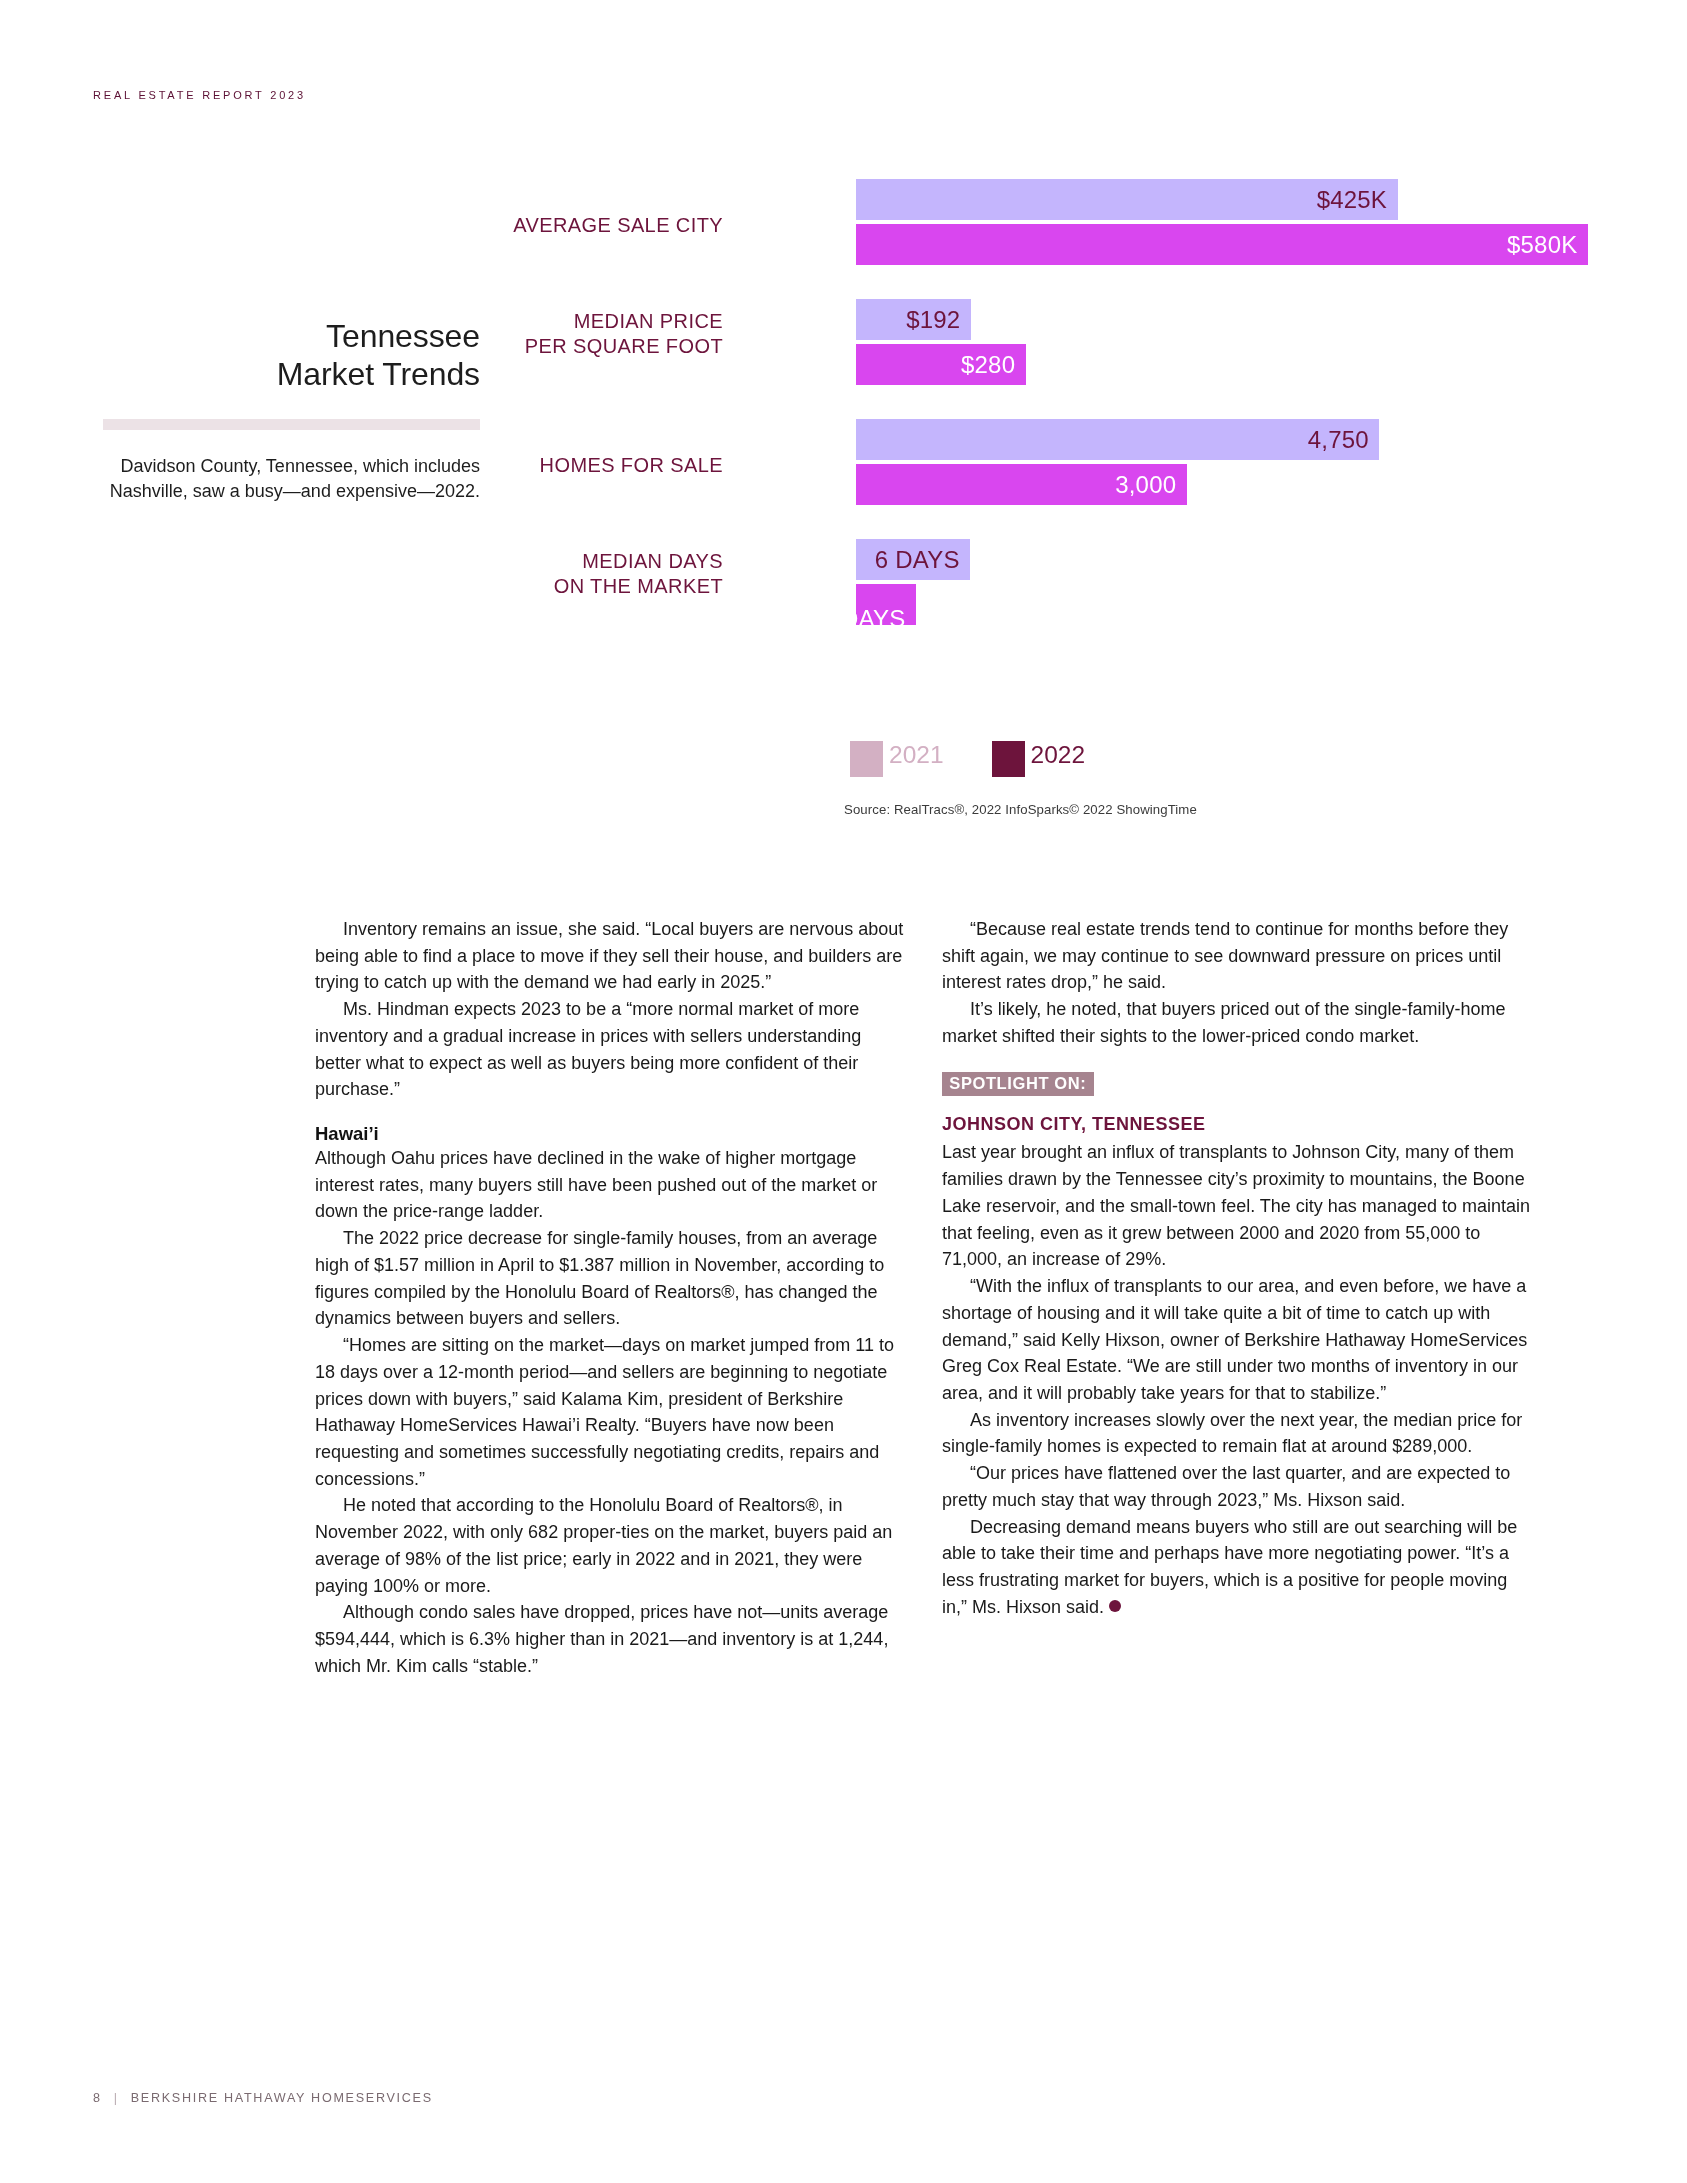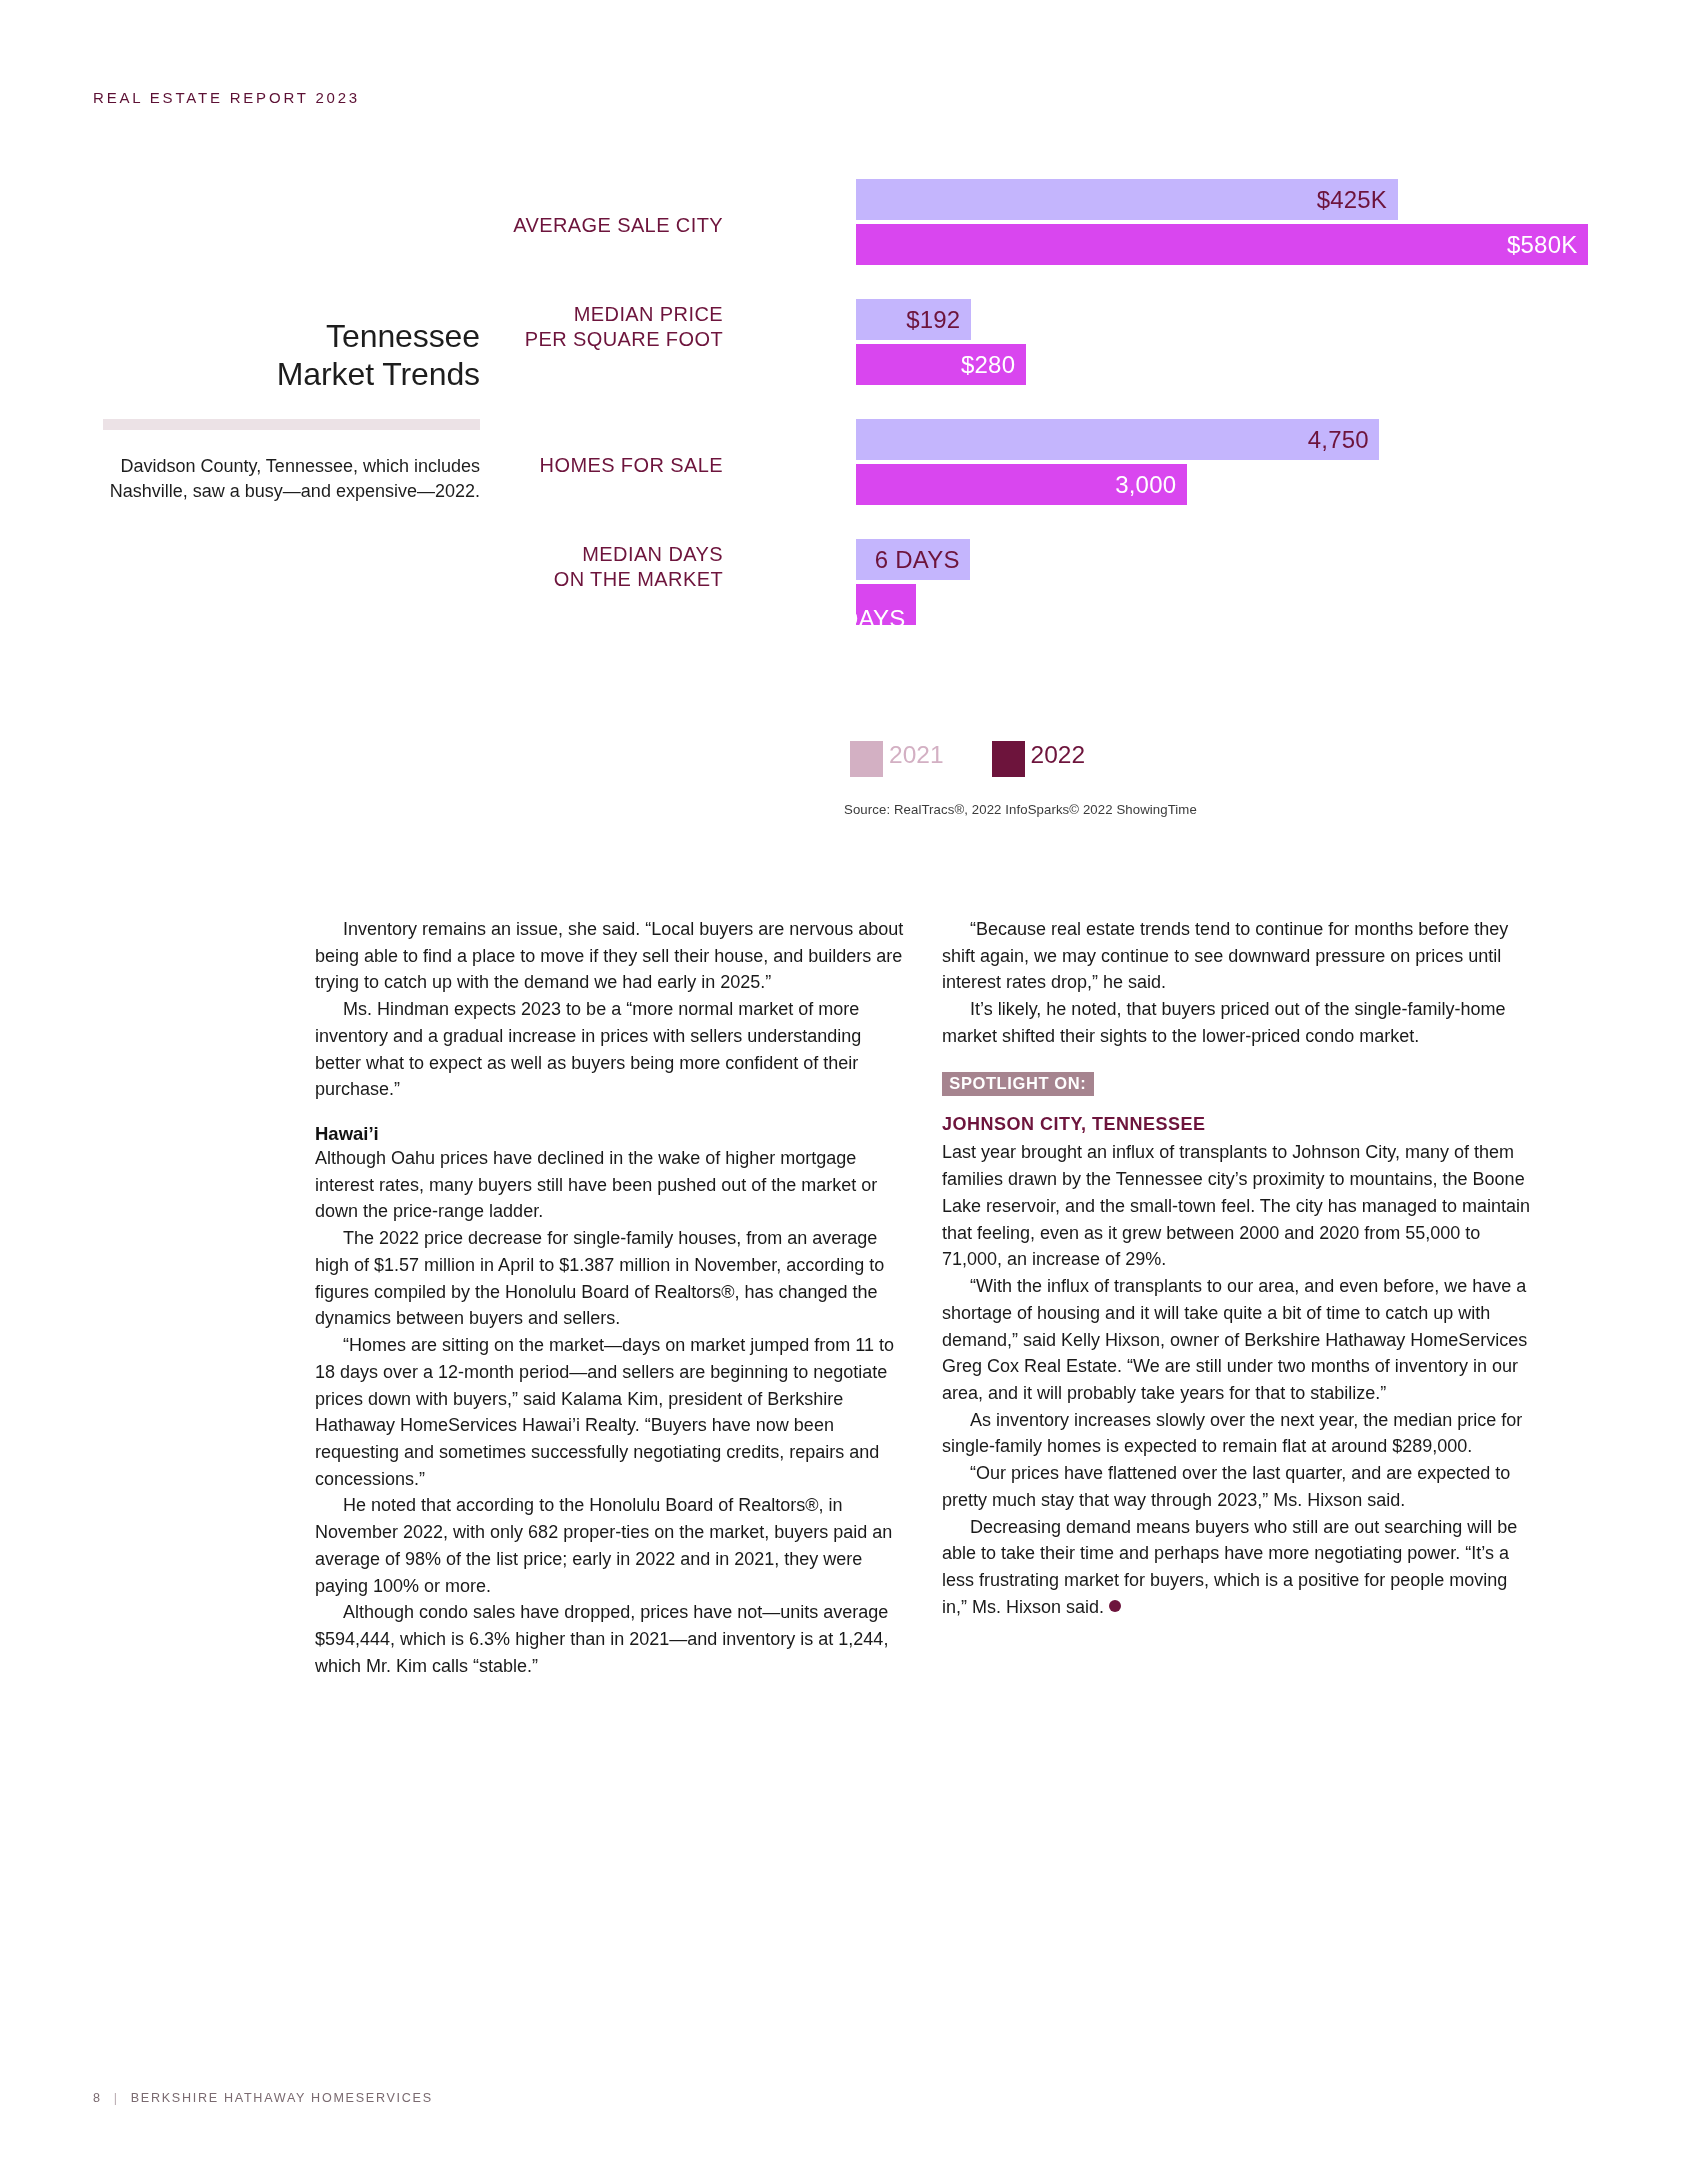--- a/index.html
+++ b/index.html
@@ -14,21 +14,21 @@
     font-family: "Liberation Sans", sans-serif;
     color: #1a1a1a;
     overflow: hidden;
   }
 
   
   .running-head {
     position: absolute;
     left: 93px;
     top: 89px;
-    font-size: 15px;
+    font-size: 11px;
     letter-spacing: 2.8px;
     color: #5c1034;
     font-weight: 400;
   }
 
   
   .intro {
     position: absolute;
     left: 103px;
     top: 318px;
@@ -71,21 +71,21 @@
     right: 865px;         
     width: 423px;
     text-align: right;
     font-size: 20px;
     line-height: 1.26;
     letter-spacing: 0.4px;
     color: #6d143c;
     white-space: pre-line;
   }
   .bar-label.one-line { top: 34px; }
-  .bar-label.two-line { top: 3px; }
+  .bar-label.two-line { top: 10px; }
 
   .bars {
     margin-left: 353px;
     position: relative;
   }
   .bar {
     height: 41px;
     display: flex;
     align-items: center;
     justify-content: flex-end;

